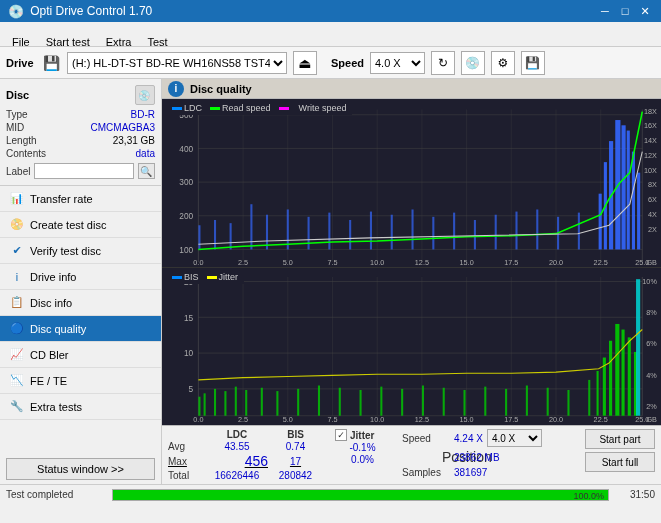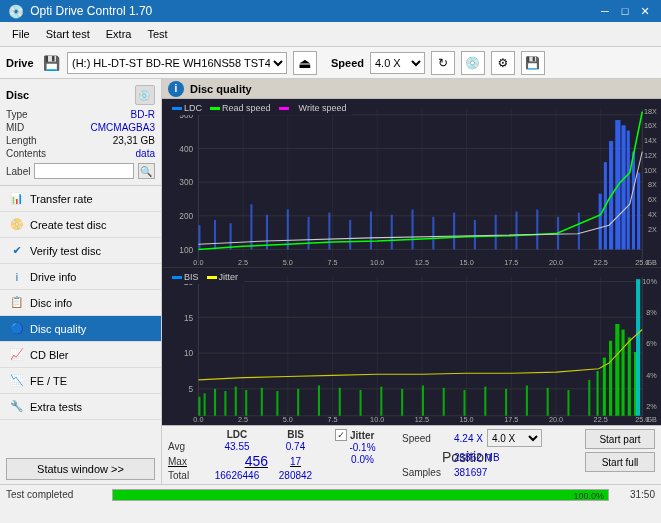--- a/index.html
+++ b/index.html
@@ -5,21 +5,21 @@
     * { box-sizing: border-box; margin: 0; padding: 0; }
     body { font-family: 'Segoe UI', Tahoma, sans-serif; font-size: 11px; background: #f0f0f0; width: 661px; height: 523px; overflow: hidden; }
     
     
     .titlebar { background: #1a6eb5; color: white; height: 22px; display: flex; align-items: center; justify-content: space-between; padding: 0 8px; font-size: 12px; }
     .titlebar-title { display: flex; align-items: center; gap: 6px; }
     .titlebar-controls { display: flex; gap: 4px; }
     .titlebar-btn { width: 16px; height: 16px; background: transparent; border: none; color: white; cursor: pointer; font-size: 11px; display: flex; align-items: center; justify-content: center; }
 
     
-    .menubar { background: #f0f0f0; height: 20px; display: flex; align-items: center; padding: 12px 4px; border-bottom: 1px solid #ccc; }
+    .menubar { background: #f0f0f0; height: 20px; display: flex; align-items: flex-start; padding: 12px 4px; border-bottom: 1px solid #ccc; }
     .menu-item { padding: 2px 8px; font-size: 11px; cursor: pointer; }
 
     
     .toolbar { background: #f5f5f5; height: 32px; display: flex; align-items: center; padding: 0 6px; border-bottom: 1px solid #ccc; gap: 6px; }
     .toolbar-label { font-size: 11px; font-weight: bold; margin-right: 4px; }
     .drive-select { height: 22px; font-size: 11px; width: 220px; border: 1px solid #aaa; background: white; }
     .toolbar-icon-btn { width: 24px; height: 24px; border: 1px solid #aaa; background: white; cursor: pointer; display: flex; align-items: center; justify-content: center; font-size: 14px; }
     .speed-label { font-size: 11px; font-weight: bold; margin-left: 8px; }
     .speed-select { height: 22px; font-size: 11px; width: 55px; border: 1px solid #aaa; background: white; }
 

